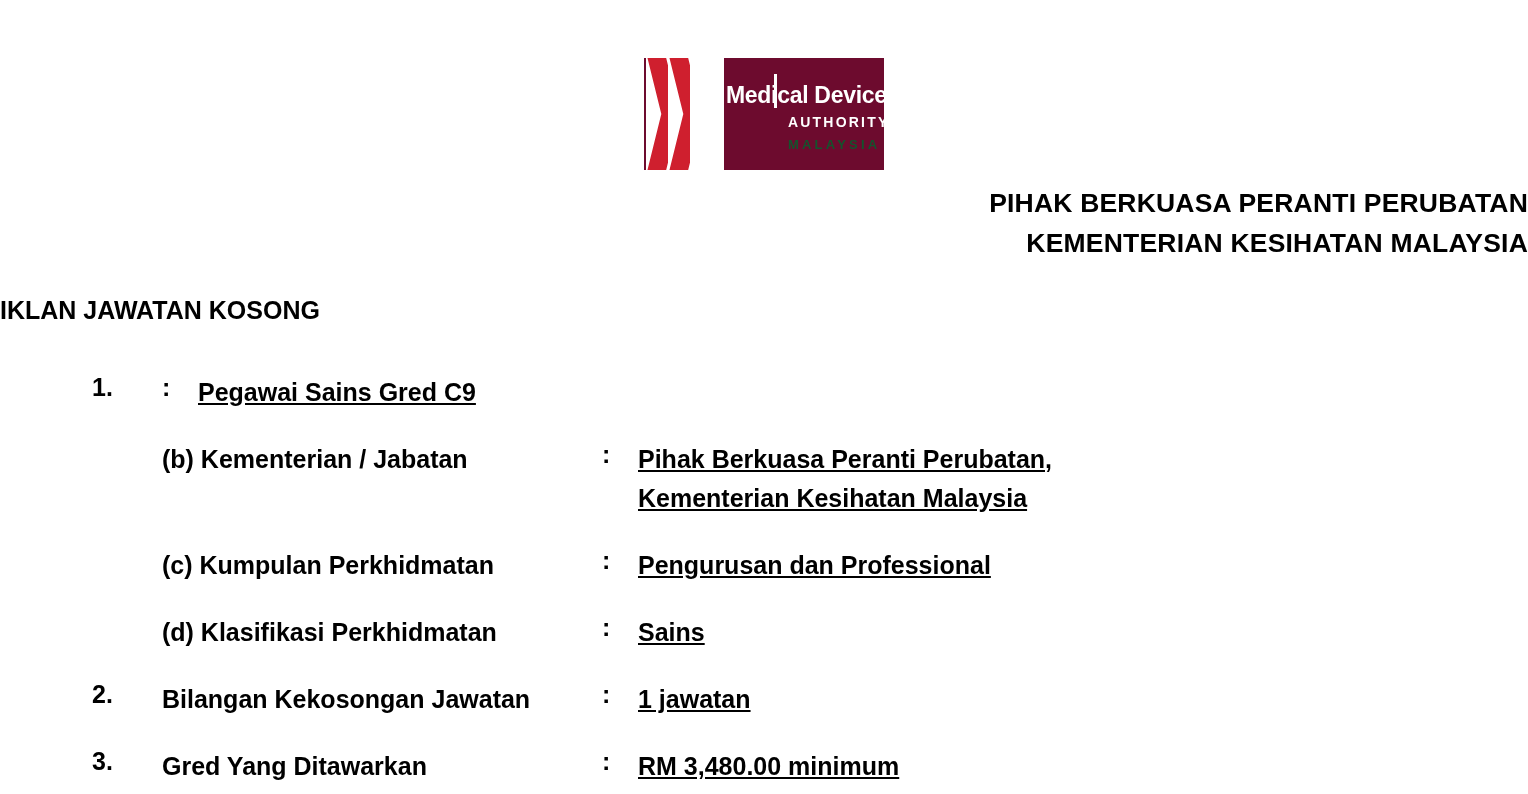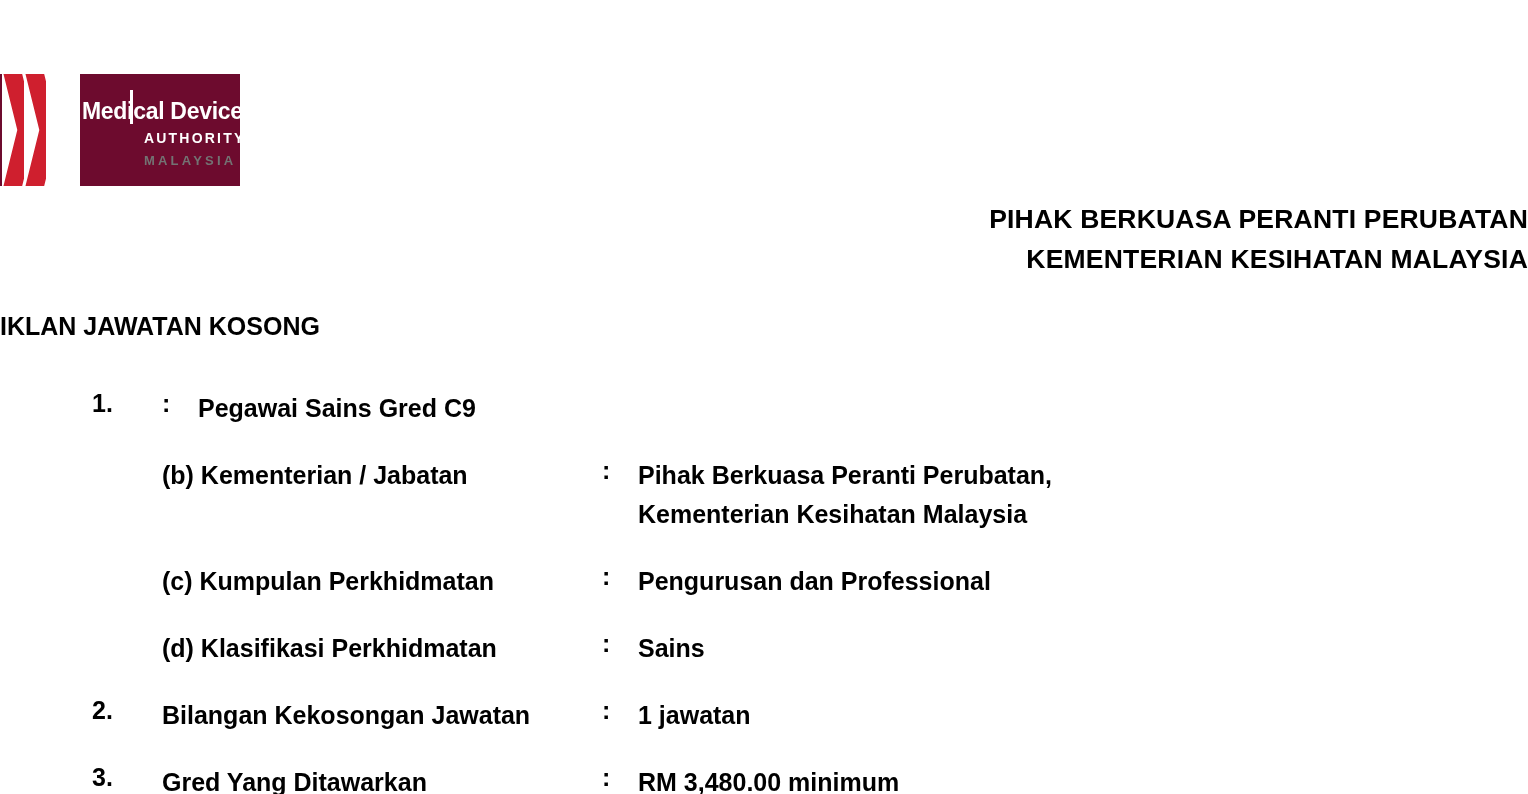--- a/index.html
+++ b/index.html
@@ -18,22 +18,22 @@
     position: relative;
     width: 1528px;
     height: 794px;
     box-sizing: border-box;
   }
 
   
   .logo-wrap {
     width: 100%;
     display: flex;
-    justify-content: flex-start;
-    padding-top: 74px;
+    justify-content: center;
+    padding-top: 58px;
   }
   .logo {
     position: relative;
     width: 240px;
     height: 112px;
     background: #ffffff;
   }
   .logo-left {
     position: absolute;
     left: 0;
@@ -97,21 +97,21 @@
     margin-left: 62px;
     color: #ffffff;
     white-space: nowrap;
   }
   .logo-line3 {
     font-size: 13px;
     font-weight: bold;
     letter-spacing: 3.2px;
     margin-top: 9px;
     margin-left: 62px;
-    color: #737373;
+    color: #14532d;
     white-space: nowrap;
   }
   .logo-div {
     position: absolute;
     left: 130px;
     top: 16px;
     width: 3px;
     height: 34px;
     background: #ffffff;
   }
@@ -160,21 +160,21 @@
     width: 36px;
     flex: 0 0 36px;
     font-size: 25px;
     font-weight: bold;
   }
   .value {
     font-size: 25px;
     font-weight: bold;
     line-height: 1.56;
   }
-  .value .vline { display: block; }
+  .value .vline { display: block; text-decoration: underline; }
 </style>
 </head>
 <body>
 
 <div class="page">
 
   <div class="logo-wrap">
     <div class="logo">
       <div class="logo-left">
         <div class="chev c1"></div>

